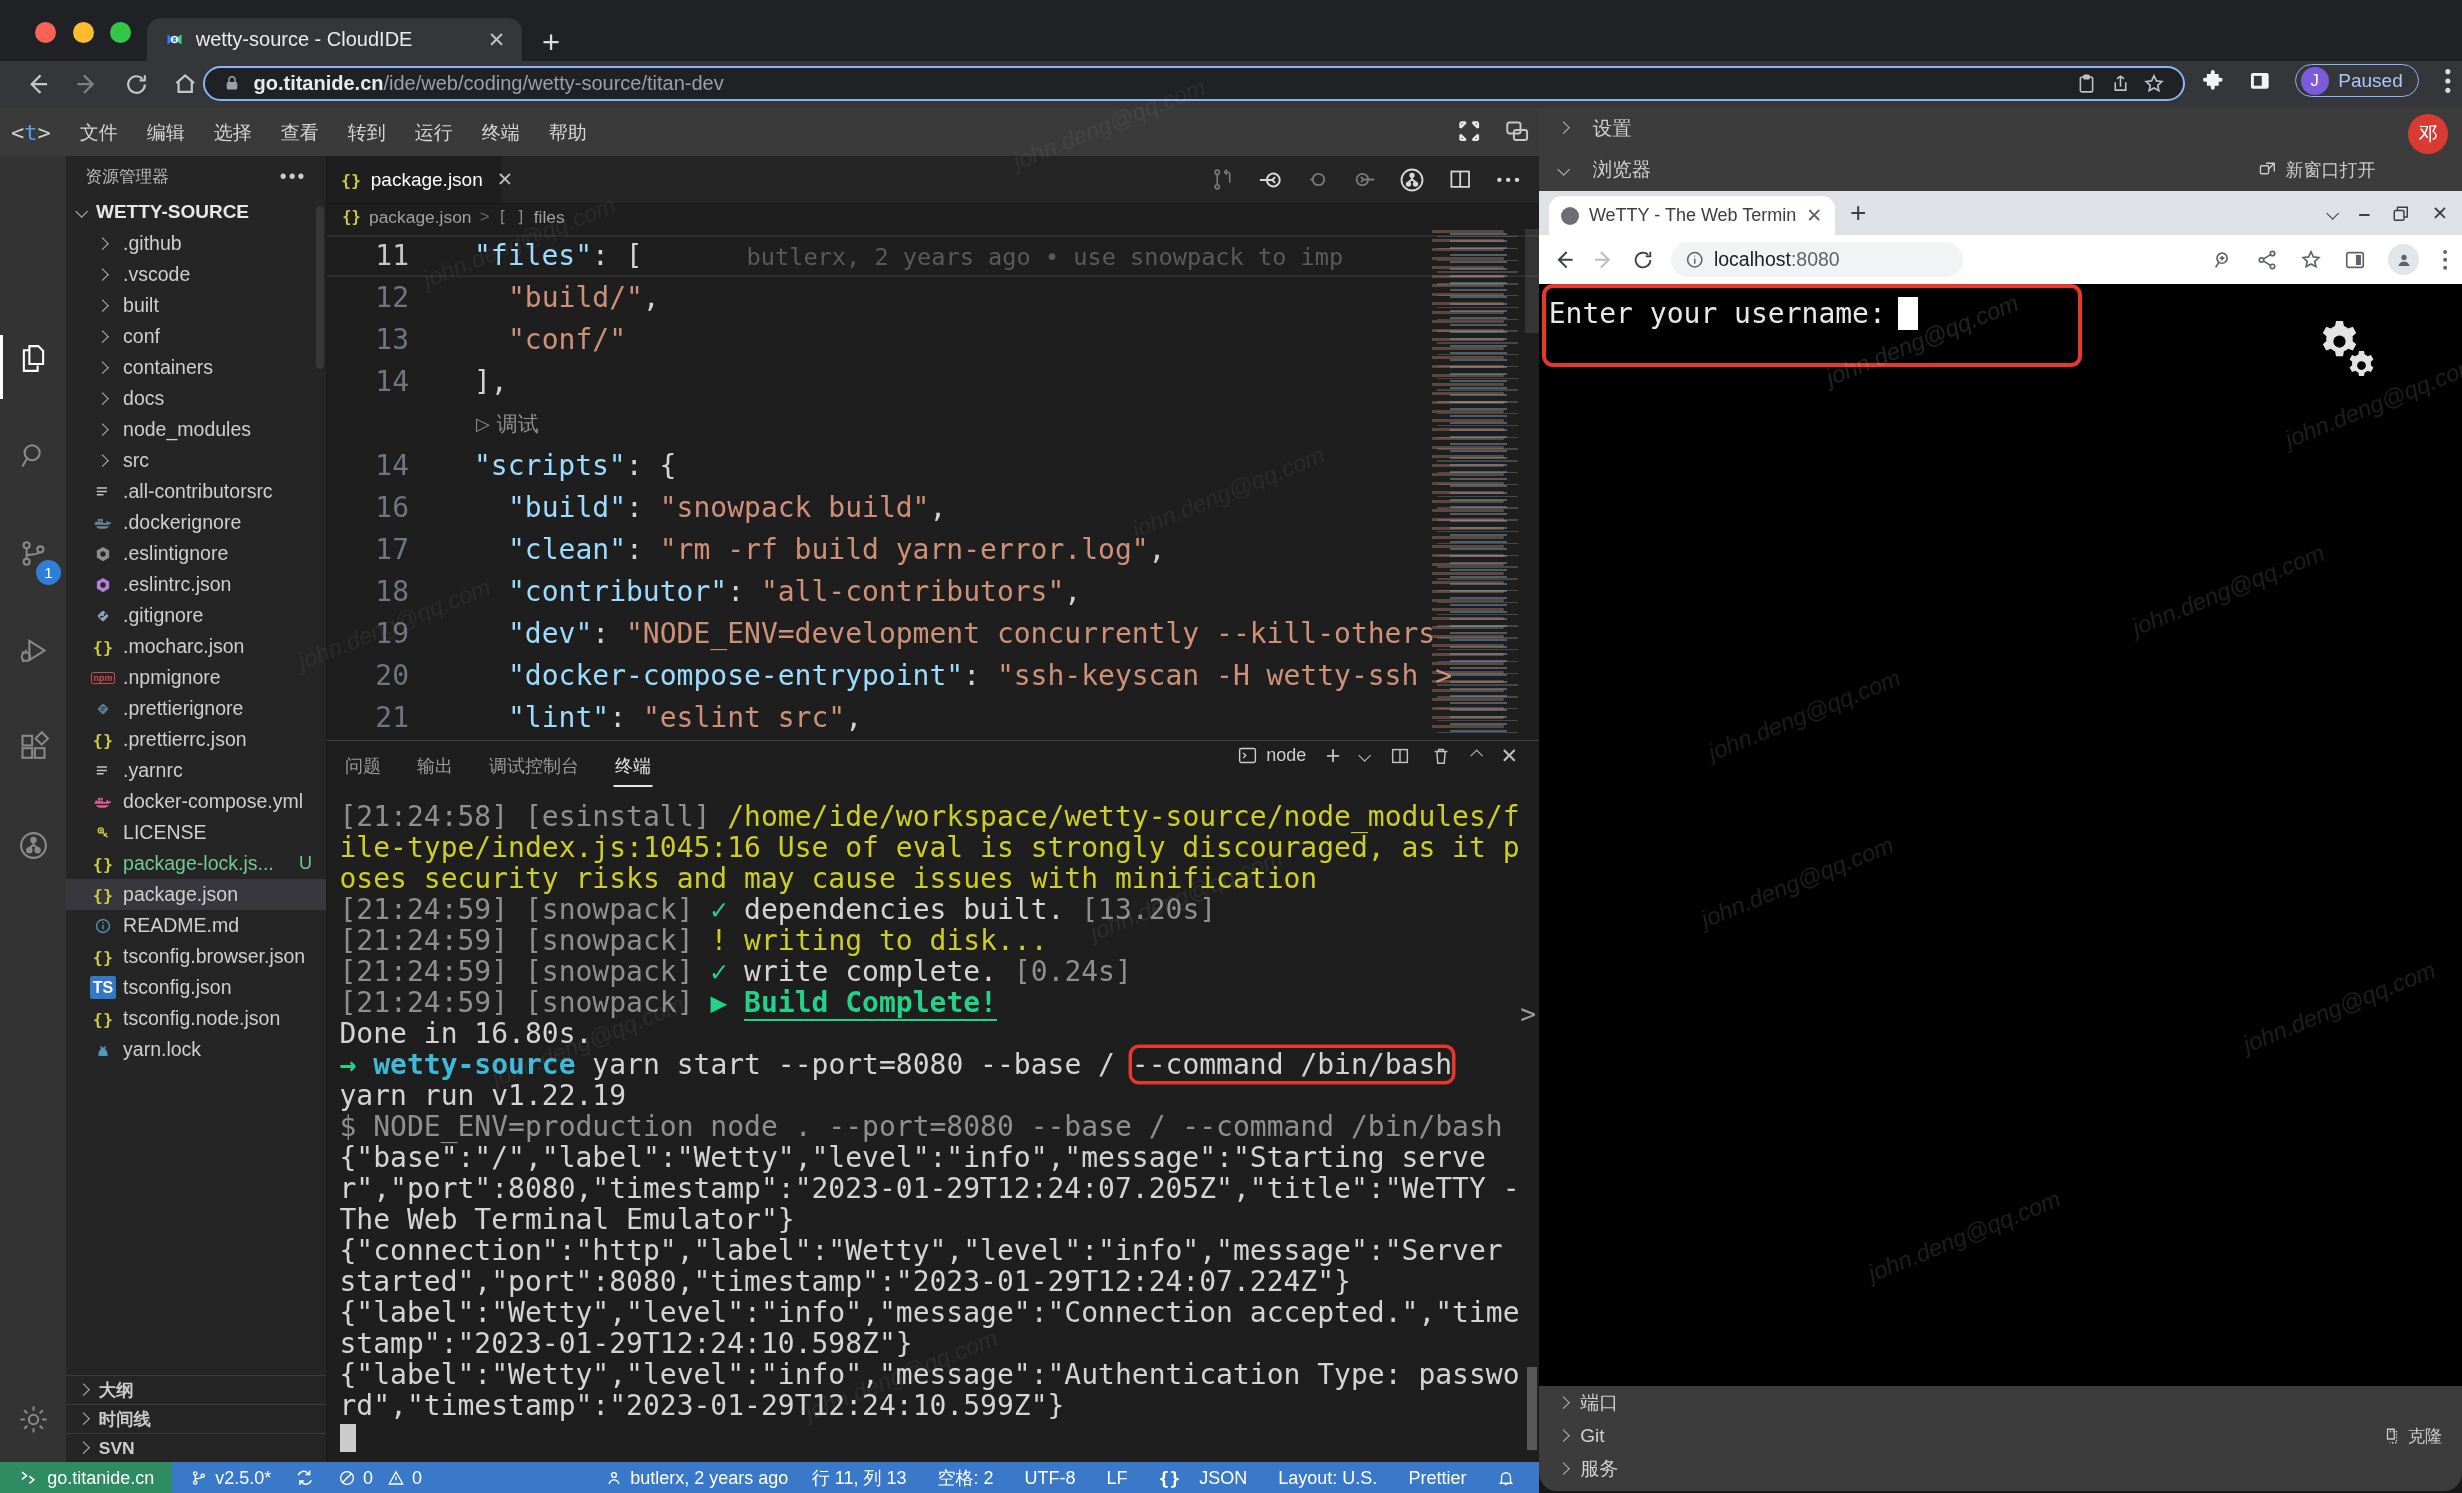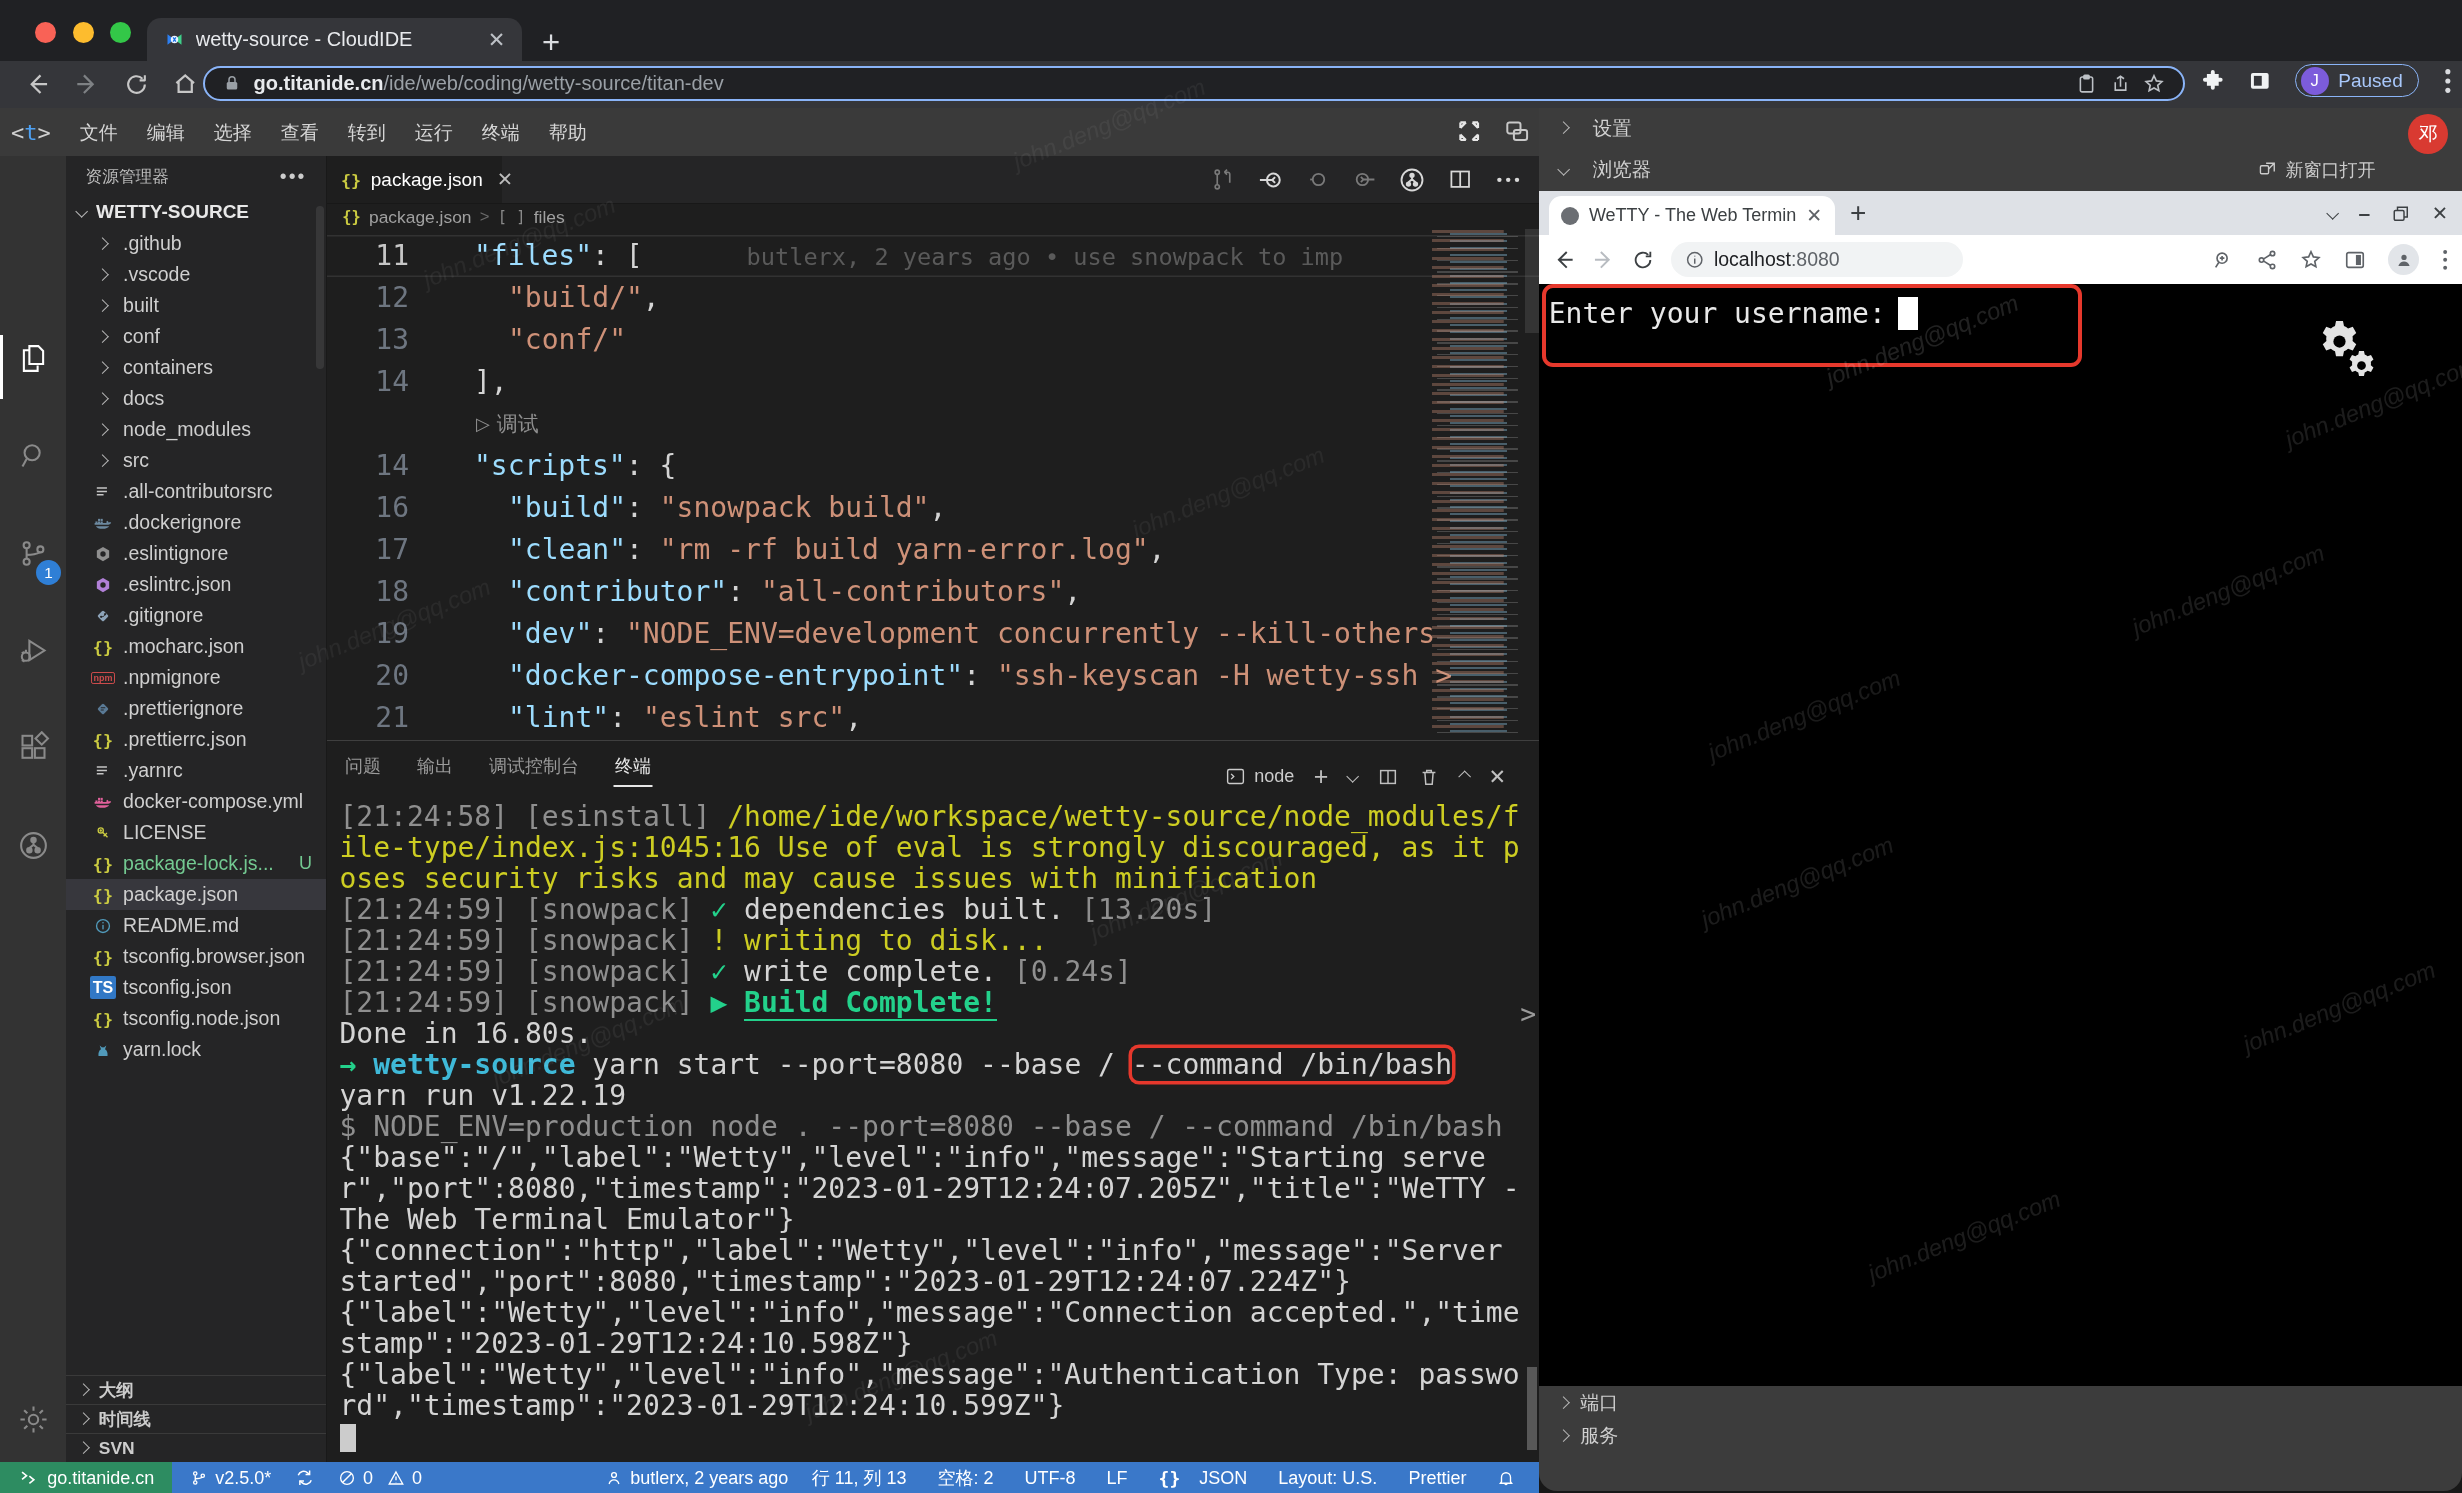--- a/index.html
+++ b/index.html
@@ -589,21 +589,21 @@
     <div class="mini-slider"></div>
   </div>
 
   <div class="panel">
     <div class="p-tabs" id="panel-tabs">
         <span class="p-tab">问题</span>
         <span class="p-tab">输出</span>
         <span class="p-tab">调试控制台</span>
         <span class="p-tab active">终端</span>
       </div>
-    <div class="abs" style="right:12px;top:0;height:50px;display:flex;align-items:flex-end">
+    <div class="abs" style="right:0;top:0;height:50px;display:flex;align-items:flex-start">
       <div class="p-actions">
         <div class="p-shell">
           <svg width="21" height="21" viewBox="0 0 24 24" fill="none" stroke="#cccccc" stroke-width="1.6">
               <rect x="3" y="4" width="18" height="16" rx="2"></rect>
               <path d="M7 9l3 3-3 3"></path>
             </svg>
           <span>node</span>
         </div>
         <span style="font-size:25px">+</span>
         <span class="chev d" style="border-color:#c0c0c0"></span>
@@ -778,20 +778,31 @@
         <svg width="35" height="35" viewBox="0 0 24 24" fill="#e3e3e3" style="margin-left:29px;margin-top:-18px">
             <path d="M10.3 2h3.4l.5 2.4a7.6 7.6 0 012 1.2l2.3-.8 1.7 3-1.8 1.6a7.6 7.6 0 010 2.4l1.8 1.6-1.7 3-2.3-.8a7.6 7.6 0 01-2 1.2l-.5 2.4h-3.4l-.5-2.4a7.6 7.6 0 01-2-1.2l-2.3.8-1.7-3 1.8-1.6a7.6 7.6 0 010-2.4L3.8 7.8l1.7-3 2.3.8a7.6 7.6 0 012-1.2z"></path>
             <circle cx="12" cy="12" r="3" fill="#000"></circle>
           </svg>
       </div>
     </div>
     <div id="rp-sections">
         <div class="rp-sec">
           <span class="chev r"></span>
           <span>端口</span>
+        </div>
+        <div class="rp-sec">
+          <span class="chev r"></span>
+          <span>Git</span>
+          <span class="rp-sec-action">
+            <svg width="18" height="18" viewBox="0 0 24 24" fill="none" stroke="#cccccc" stroke-width="1.7">
+              <path d="M6 3h9v13H6z"></path>
+              <path d="M9 6h9v15H9" stroke-dasharray="2 2"></path>
+            </svg>
+            <span>克隆</span>
+          </span>
         </div>
         <div class="rp-sec">
           <span class="chev r"></span>
           <span>服务</span>
         </div>
       </div>
   </div>
 
   <div id="watermarks">
       <span class="wm" style="left:417px;top:229px;opacity:0.05">john.deng@qq.com</span>

